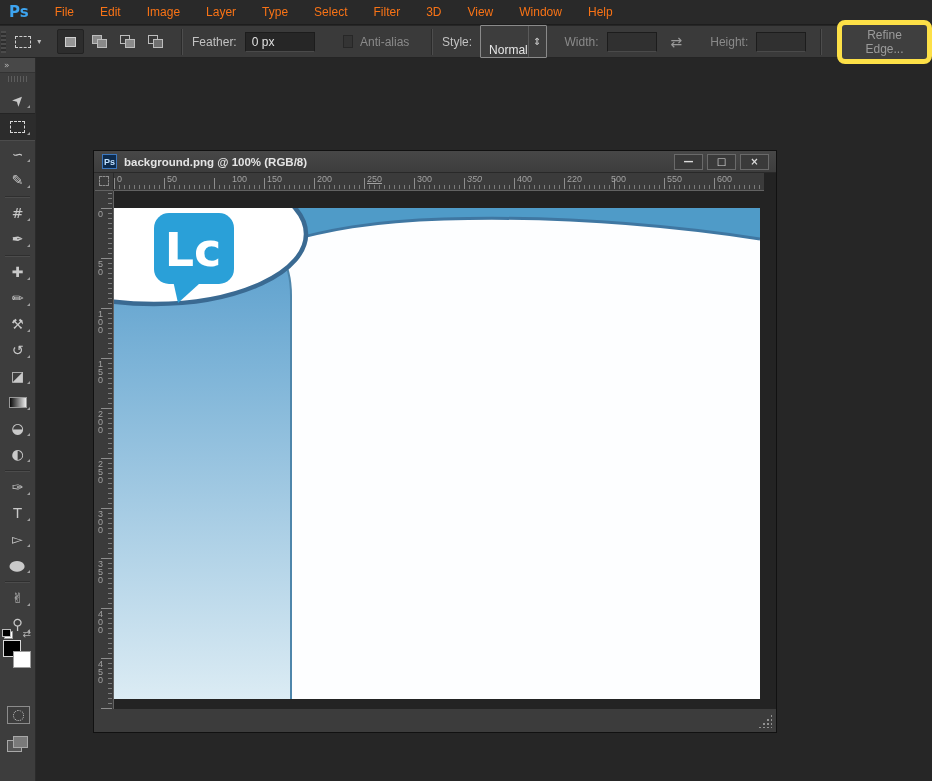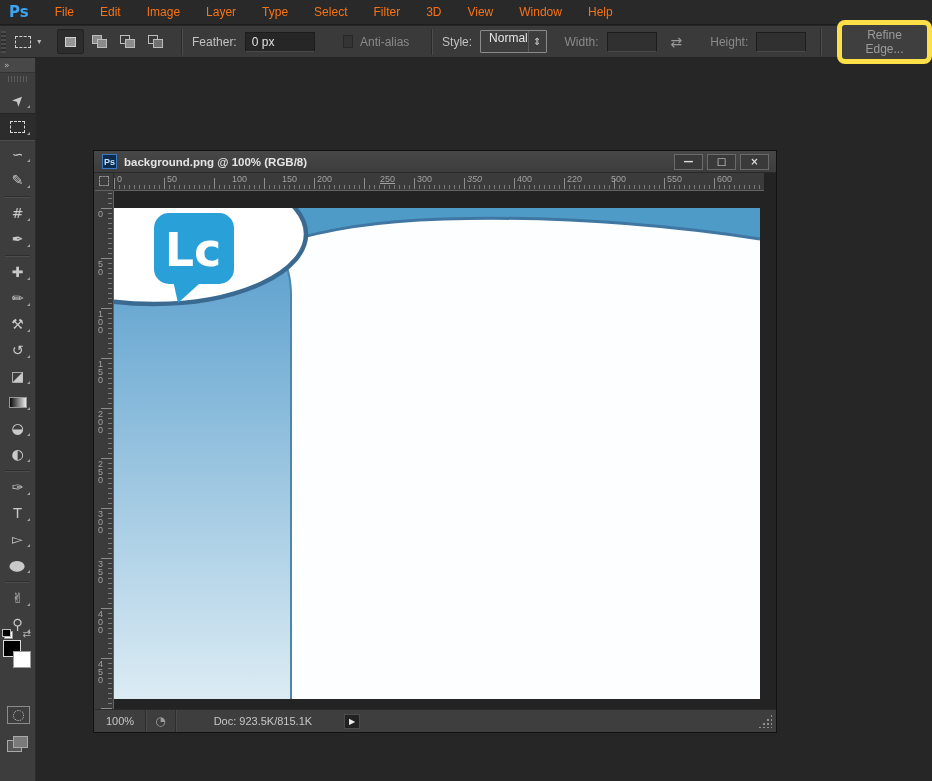--- a/index.html
+++ b/index.html
@@ -27,21 +27,21 @@
   .sm-sub::before{content:'';position:absolute;left:5px;top:5px;width:8px;height:7px;border:1px solid #bdbdbd}
   .sm-sub::after{content:'';position:absolute;left:10px;top:9px;width:8px;height:7px;background:#8a8a8a;border:1px solid #bdbdbd}
   .sm-int::before{content:'';position:absolute;left:5px;top:5px;width:8px;height:7px;border:1px solid #bdbdbd}
   .sm-int::after{content:'';position:absolute;left:10px;top:9px;width:8px;height:7px;border:1px solid #bdbdbd;background:#6f6f6f}
   .vdiv{width:1px;height:26px;background:#2b2b2b;box-shadow:1px 0 0 #4d4d4d;margin:0 10px}
   .opt-label{font-size:12px;color:#c2c2c2;white-space:nowrap}
   .opt-label.disabled{color:#8a8a8a}
   .opt-input{width:56px;height:18px;background:#262626;border:1px solid #1c1c1c;border-bottom-color:#4a4a4a;color:#e0e0e0;font-size:12px;padding:0 6px;font-family:"Liberation Sans",sans-serif;box-sizing:content-box}
   .opt-input.small{width:36px;background:#303030}
   .checkbox{width:11px;height:11px;background:#343434;border:1px solid #272727;display:inline-block;margin-left:28px}
-  .dropdown{display:flex;align-items:flex-start;margin-left:8px;width:88px;height:23px;background:#3d3d3d;border:1px solid #8a8a8a;border-radius:1px;box-sizing:border-box}
+  .dropdown{display:flex;align-items:flex-end;margin-left:8px;width:88px;height:33px;background:#3d3d3d;border:1px solid #8a8a8a;border-radius:1px;box-sizing:border-box}
   .dropdown .val{font-size:12px;color:#e6e6e6;padding-left:8px;flex:1}
   .spin{font-size:10px;color:#cfcfcf;padding:0 4px;border-left:1px solid #5a5a5a;height:100%;display:flex;align-items:center}
   .swap-dim{font-size:14px;color:#9a9a9a;margin-left:14px}
   .refine-btn{margin-left:6px;padding:3px 14px;font-size:12px;color:#9b9b9b;background:#3f3f3f;border:5px solid #fde047;border-radius:8px;font-family:"Liberation Sans",sans-serif}
 
   
   .toolbar{position:absolute;left:0;top:58px;width:36px;height:723px;background:#3d3d3d;border-right:1px solid #2b2b2b;box-sizing:border-box}
   .tb-header{height:14px;background:#484848;border-bottom:1px solid #333;display:flex;align-items:center;padding-left:4px;color:#b5b5b5;font-size:9px}
   .tb-grip{height:12px;display:flex;align-items:center;justify-content:center}
   .tb-grip::before{content:'';width:20px;height:6px;background:repeating-linear-gradient(90deg,#5d5d5d 0 1px,transparent 1px 3px)}
@@ -241,23 +241,23 @@
       </div>
   </div>
   <div class="ruler-corner"></div>
   <div class="ruler-h">
     <div class="hticks-minor"></div>
     <div class="hticks-major"></div>
     <div id="hlabels">
         <span class="hlabel" style="left: 3px;">0</span>
         <span class="hlabel" style="left: 53px;">50</span>
         <span class="hlabel" style="left: 118px;">100</span>
-        <span class="hlabel" style="left: 168px;">150</span>
+        <span class="hlabel" style="left: 153px;">150</span>
         <span class="hlabel" style="left: 203px;">200</span>
-        <span class="hlabel" style="left: 266px; text-decoration: underline;">250</span>
+        <span class="hlabel" style="left: 253px; text-decoration: underline;">250</span>
         <span class="hlabel" style="left: 303px;">300</span>
         <span class="hlabel" style="left: 353px; font-style: italic;">350</span>
         <span class="hlabel" style="left: 403px;">400</span>
         <span class="hlabel" style="left: 453px;">220</span>
         <span class="hlabel" style="left: 477px; padding-left: 20px;">500</span>
         <span class="hlabel" style="left: 553px;">550</span>
         <span class="hlabel" style="left: 603px;">600</span>
       </div>
   </div>
   <div class="ruler-v">
@@ -289,20 +289,14 @@
       <path d="M166 35 C212 22 258 13 330 11 C432 8 540 15 646 31" fill="none" stroke="#3f77a2" stroke-width="3"></path>
       <path d="M-2 28 L128 25 Q177 31 177 88 L177 493 L-2 493 Z" fill="url(#colg)" stroke="#4e86ab" stroke-width="2"></path>
       <ellipse cx="40" cy="26" rx="152" ry="70" fill="#ffffff" stroke="#3a6a92" stroke-width="4.5"></ellipse>
       <g>
         <path d="M58 68 L96 66 L64 95 Z" fill="#2aa0d8"></path>
         <rect x="40" y="5" width="80" height="71" rx="15" fill="#2aa0d8"></rect>
         <text x="79" y="58" text-anchor="middle" font-family="DejaVu Sans, sans-serif" font-size="46" font-weight="bold" fill="#ffffff">Lc</text>
       </g>
     </svg>
   </div>
-  <div class="statusbar">
-    <span class="zoom-text">100%</span>
-    <span class="status-icon glyph">◔</span>
-    <span class="doc-size">Doc: 923.5K/815.1K</span>
-    <span class="status-arrow glyph">▶</span>
-  </div>
   <div class="resize-grip"></div>
 </div>
 
 </body></html>

